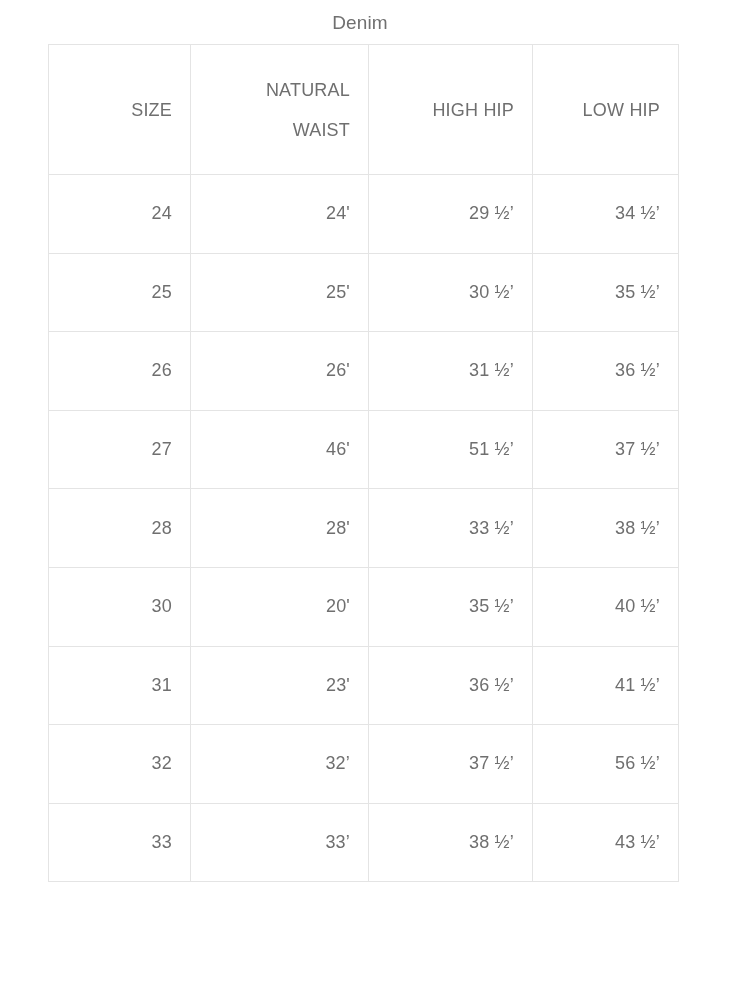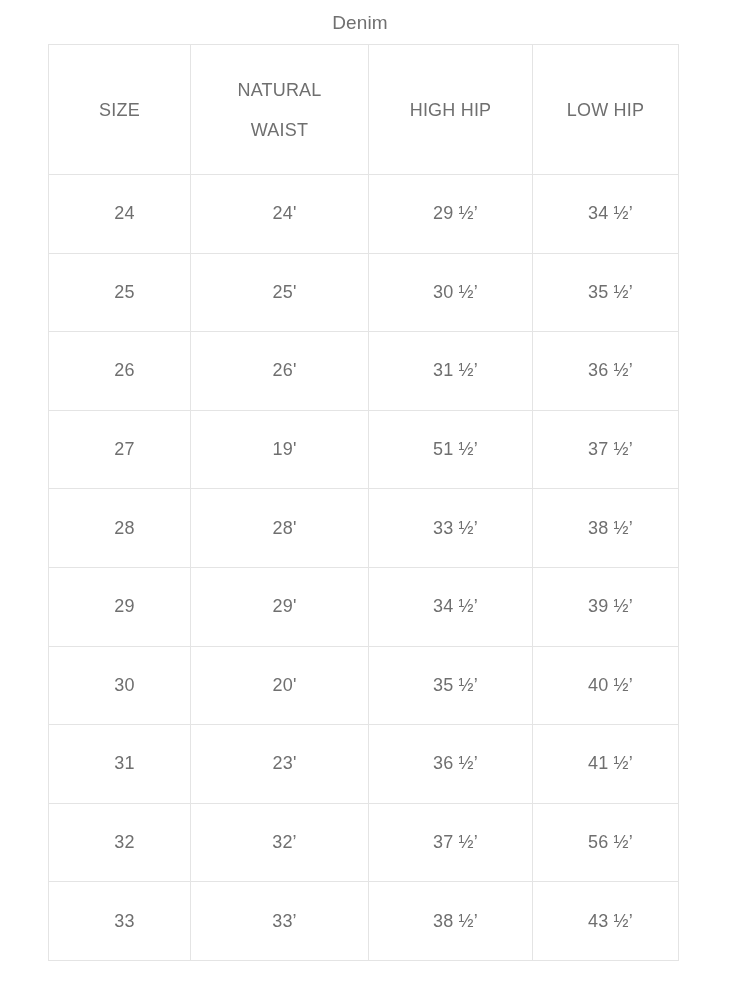--- a/index.html
+++ b/index.html
@@ -41,21 +41,21 @@
   }
   .size-table col.c-size      { width: 142px; }
   .size-table col.c-waist     { width: 178px; }
   .size-table col.c-highhip   { width: 164px; }
   .size-table col.c-lowhip    { width: 146px; }
 
   .size-table th,
   .size-table td {
     border: 1px solid #e4e4e4;
     padding: 0 18px;
-    text-align: center;
+    text-align: right;
     vertical-align: middle;
     color: #6f6f6f;
     font-weight: normal;
     font-size: 18px;
     background: #ffffff;
   }
   .size-table thead th {
     height: 129px;
     font-size: 18px;
     line-height: 40px;
@@ -114,35 +114,29 @@
         <td>35 ½’</td>
       </tr>
       <tr>
         <td>26</td>
         <td>26'</td>
         <td>31 ½’</td>
         <td>36 ½’</td>
       </tr>
       <tr>
         <td>27</td>
-        <td>19'</td>
+        <td>46'</td>
         <td>51 ½’</td>
         <td>37 ½’</td>
       </tr>
       <tr>
         <td>28</td>
         <td>28'</td>
         <td>33 ½’</td>
         <td>38 ½’</td>
-      </tr>
-      <tr>
-        <td>29</td>
-        <td>29'</td>
-        <td>34 ½’</td>
-        <td>39 ½’</td>
       </tr>
       <tr>
         <td>30</td>
         <td>20'</td>
         <td>35 ½’</td>
         <td>40 ½’</td>
       </tr>
       <tr>
         <td>31</td>
         <td>23'</td>

